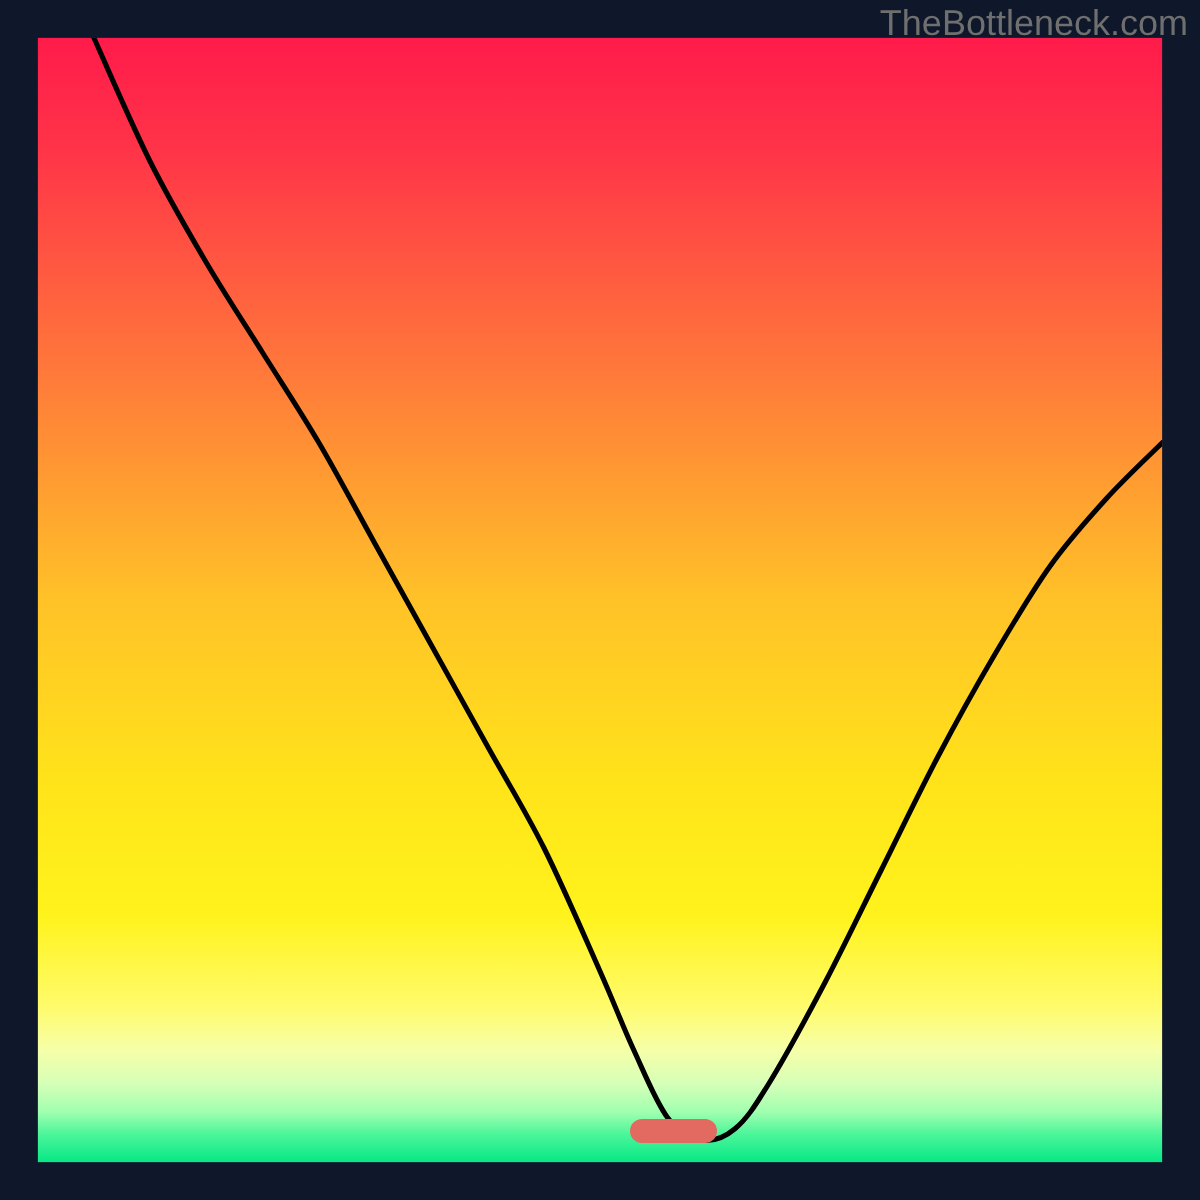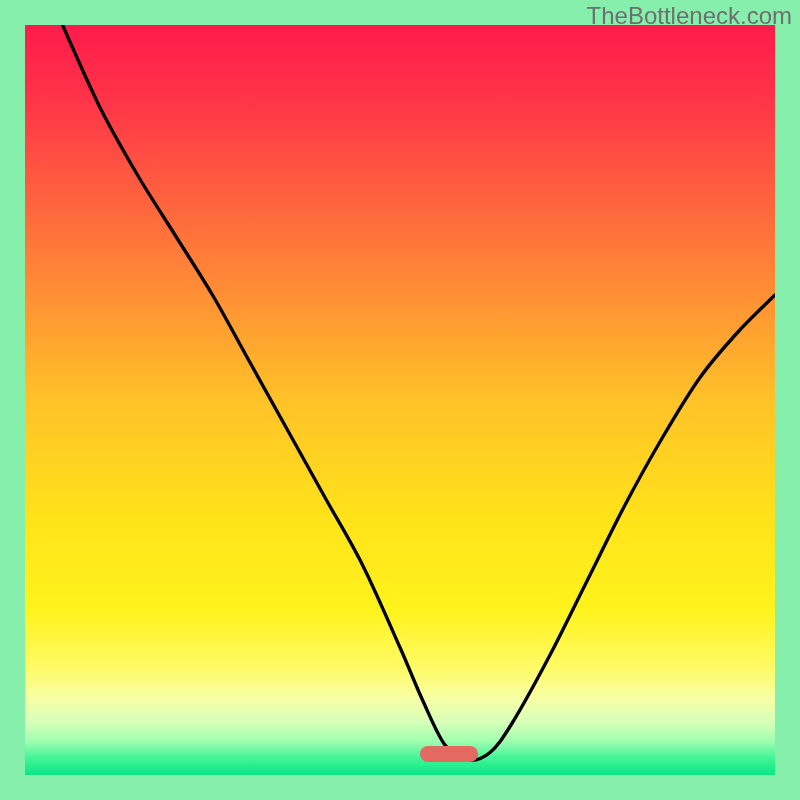--- a/index.html
+++ b/index.html
@@ -9,21 +9,21 @@
     height: 800px;
     background: #000;
     overflow: hidden;
   }
   .frame {
     position: absolute;
     left: 0;
     top: 0;
     width: 800px;
     height: 800px;
-    background: #86efac;
+    background: #0f172a;
   }
   .plot {
     position: absolute;
     left: 25px;
     top: 25px;
     width: 750px;
     height: 750px;
     overflow: hidden;
   }
   .gradient {

